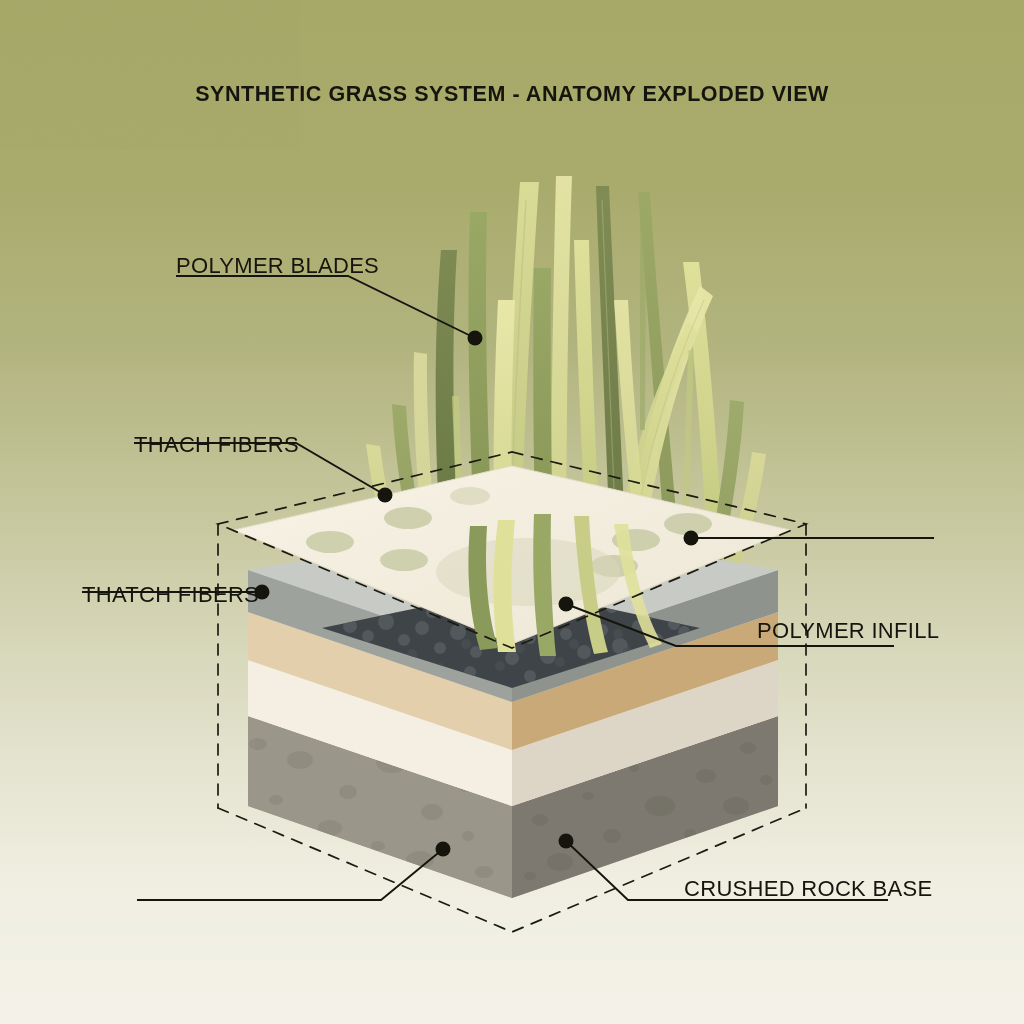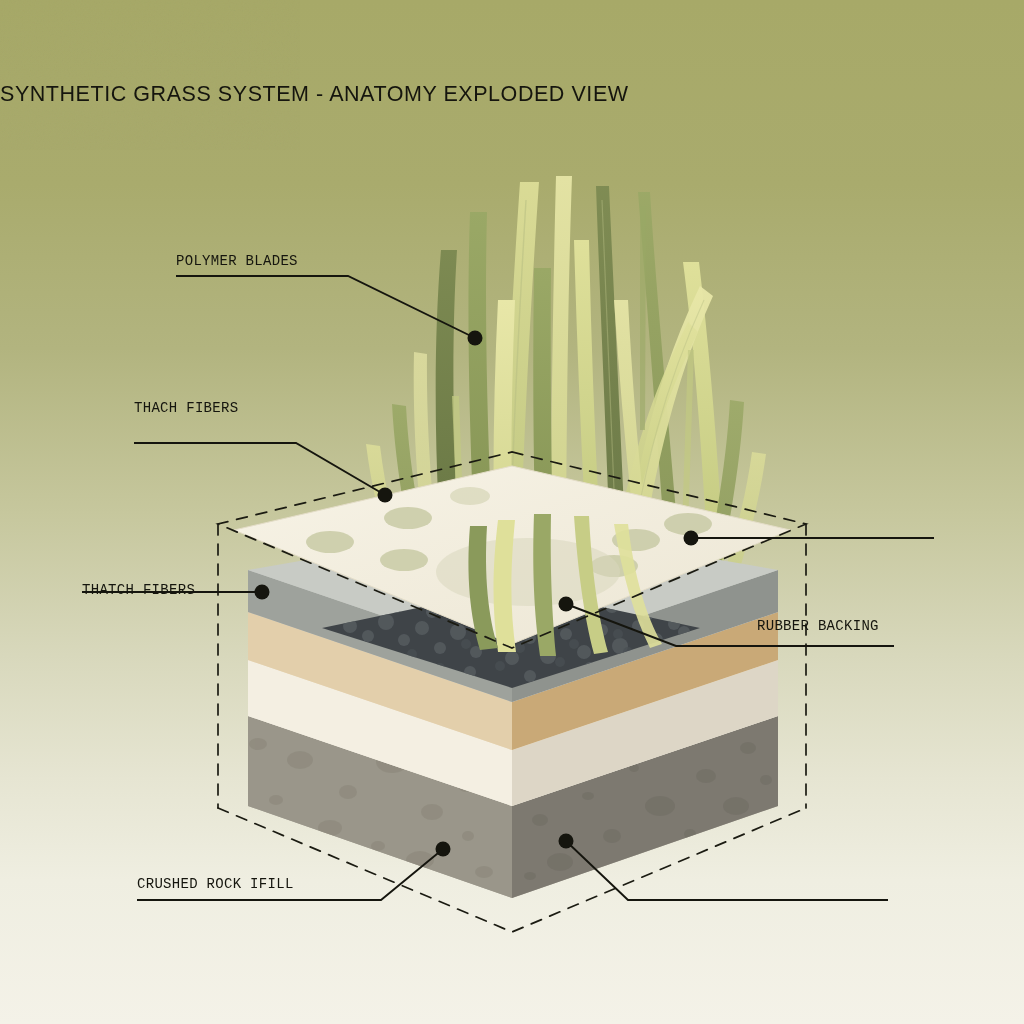--- a/index.html
+++ b/index.html
@@ -8,27 +8,27 @@
     font-family:"Liberation Sans","DejaVu Sans",sans-serif;
     background:#dfe0cf;
   }
   #stage{position:relative;width:1024px;height:1024px;overflow:hidden;}
   #bg{position:absolute;inset:0;
       background:linear-gradient(180deg,#a7a968 0%,#a9ab6d 18%,#b2b47f 34%,#c6c79d 50%,
                  #d8d8bc 64%,#e6e5d2 76%,#efeee1 86%,#f4f2e8 100%);}
   #grain{position:absolute;inset:0;opacity:.055;mix-blend-mode:multiply;}
   svg.layer{position:absolute;left:0;top:0;width:1024px;height:1024px;overflow:visible;}
   #title{
-    position:absolute;left:0;top:82px;width:1024px;
-    font-size:21.5px;font-weight:normal;letter-spacing:.55px;color:#15150e;
+    position:absolute;left:0;top:82px;width:1024px;text-align:center;
+    font-size:21.5px;font-weight:bold;letter-spacing:.55px;color:#15150e;
     white-space:nowrap;
   }
   .lbl{
-    position:absolute;font-size:14px;font-weight:normal;letter-spacing:.3px;
-    color:#15150e;white-space:nowrap;font-family:Liberation Mono, monospace;
+    position:absolute;font-size:22px;font-weight:normal;letter-spacing:.3px;
+    color:#15150e;white-space:nowrap;
   }
 </style>
 </head>
 <body>
 
 <div id="stage">
 
   <div id="bg"></div>
 
   <svg id="grain">
@@ -289,18 +289,18 @@
       <circle cx="443" cy="849" r="7.5" fill="#15150e" stroke="none"></circle>
 
       <path d="M566 841 L628 900 L888 900"></path>
       <circle cx="566" cy="841" r="7.5" fill="#15150e" stroke="none"></circle>
     </g>
   </svg>
 
   <div id="title">SYNTHETIC GRASS SYSTEM - ANATOMY EXPLODED VIEW</div>
 
   <div class="lbl" style="left:176px;top:253px;">POLYMER BLADES</div>
-  <div class="lbl" style="left:134px;top:400px;">THACH FIBERS</div>
+  <div class="lbl" style="left:134px;top:432px;">THACH FIBERS</div>
   <div class="lbl" style="left:82px;top:570px;margin-top:12px;">THATCH FIBERS</div>
-  <div class="lbl" style="left:757px;top:618px;">RUBBER BACKING</div>
-  <div class="lbl" style="left:137px;top:876px;">CRUSHED ROCK IFILL</div>
+  <div class="lbl" style="left:757px;top:618px;">POLYMER INFILL</div>
+  <div class="lbl" style="left:684px;top:876px;">CRUSHED ROCK BASE</div>
 
 </div>
 
 </body></html>

